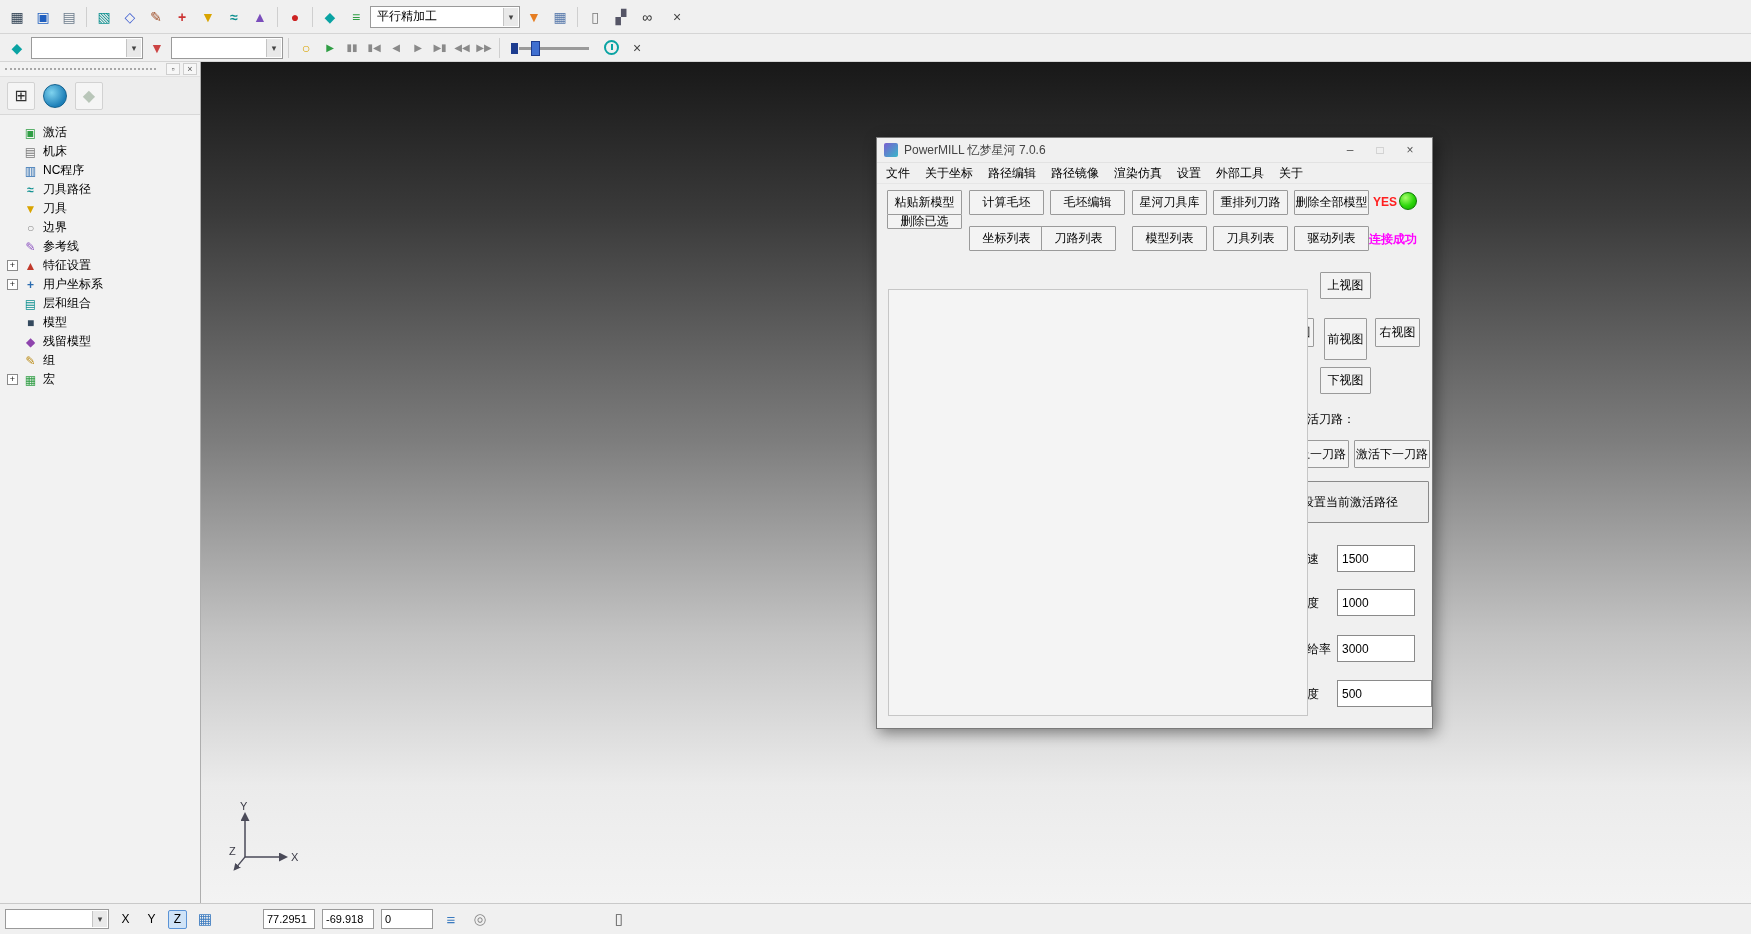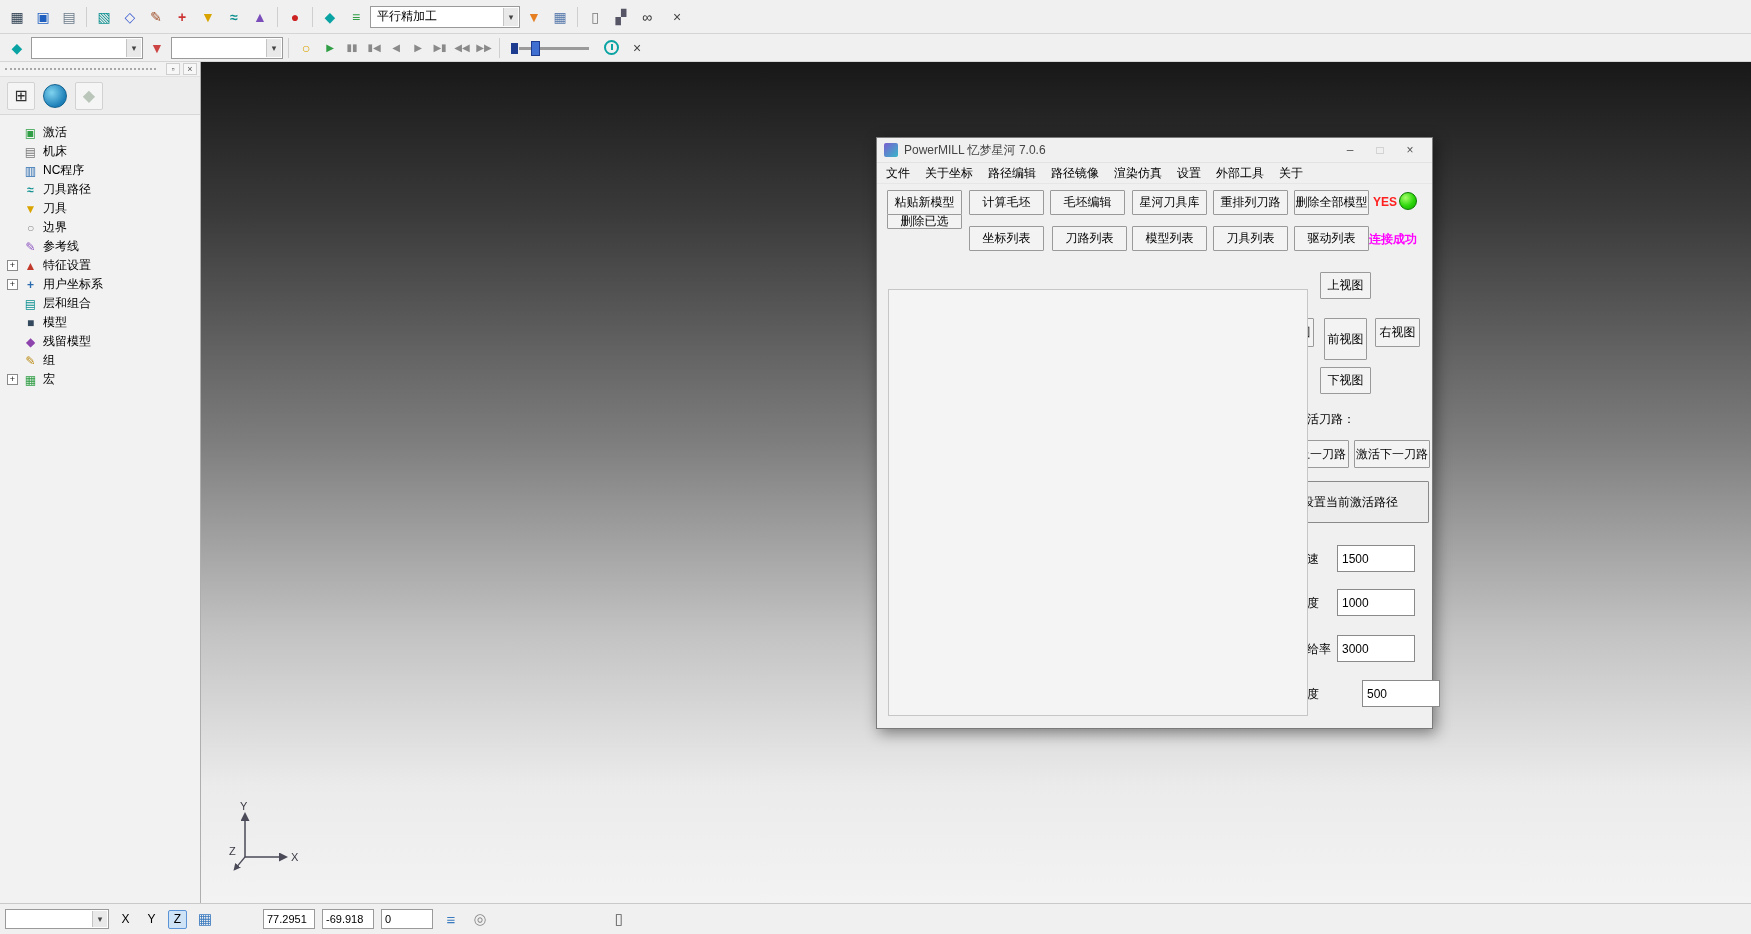--- a/index.html
+++ b/index.html
@@ -310,21 +310,21 @@
     <div class="btn" style="left:92px;top:52px;width:75px;height:25px">计算毛坯</div>
     <div class="btn" style="left:173px;top:52px;width:75px;height:25px">毛坯编辑</div>
     <div class="btn" style="left:255px;top:52px;width:75px;height:25px">星河刀具库</div>
     <div class="btn" style="left:336px;top:52px;width:75px;height:25px">重排列刀路</div>
     <div class="btn" style="left:417px;top:52px;width:75px;height:25px">删除全部模型</div>
     <span class="yes" style="left:496px;top:57px">YES</span>
     <span class="indicator" style="left:522px;top:54px"></span>
 
     <div class="btn" style="left:10px;top:76px;width:75px;height:15px">删除已选</div>
     <div class="btn" style="left:92px;top:88px;width:75px;height:25px">坐标列表</div>
-    <div class="btn" style="left:175px;top:88px;width:75px;height:25px">刀路列表</div>
+    <div class="btn" style="left:164px;top:88px;width:75px;height:25px">刀路列表</div>
     <div class="btn" style="left:255px;top:88px;width:75px;height:25px">模型列表</div>
     <div class="btn" style="left:336px;top:88px;width:75px;height:25px">刀具列表</div>
     <div class="btn" style="left:417px;top:88px;width:75px;height:25px">驱动列表</div>
     <span class="connect" style="left:492px;top:93px">连接成功</span>
 
     <div class="panel"></div>
 
     <span class="lbl" style="left:27px;top:172px">刀路名称</span>
     <input class="inp" style="left: 87px; top: 166px; width: 102px; height: 25px;" value="888888">
     <div class="btn" style="left:271px;top:166px;width:82px;height:26px">重排列刀路</div>
@@ -406,21 +406,21 @@
     <div class="btn" style="left:477px;top:302px;width:76px;height:28px">激活下一刀路</div>
     <div class="btn big" style="left:394px;top:343px;width:158px;height:42px">设置当前激活路径</div>
 
     <span class="lbl" style="left:394px;top:413px">主轴转速</span>
     <input class="inp" style="left: 460px; top: 407px; width: 78px; height: 27px;" value="1500">
     <span class="lbl" style="left:394px;top:457px">切削速度</span>
     <input class="inp" style="left: 460px; top: 451px; width: 78px; height: 27px;" value="1000">
     <span class="lbl" style="left:394px;top:503px">掠过进给率</span>
     <input class="inp" style="left: 460px; top: 497px; width: 78px; height: 27px;" value="3000">
     <span class="lbl" style="left:394px;top:548px">下刀速度</span>
-    <input class="inp" style="left: 460px; top: 542px; width: 78px; height: 27px; margin-left: 25px;" value="500">
+    <input class="inp" style="left: 460px; top: 542px; width: 95px; height: 27px;" value="500">
   </div>
 
   <div class="statusbar">
     <div class="combo" style="width:104px;height:20px">
       <span></span>
       <span class="arrow">▾</span>
     </div>
     <span class="axis-btn">X</span>
     <span class="axis-btn">Y</span>
     <span class="axis-btn active">Z</span>

